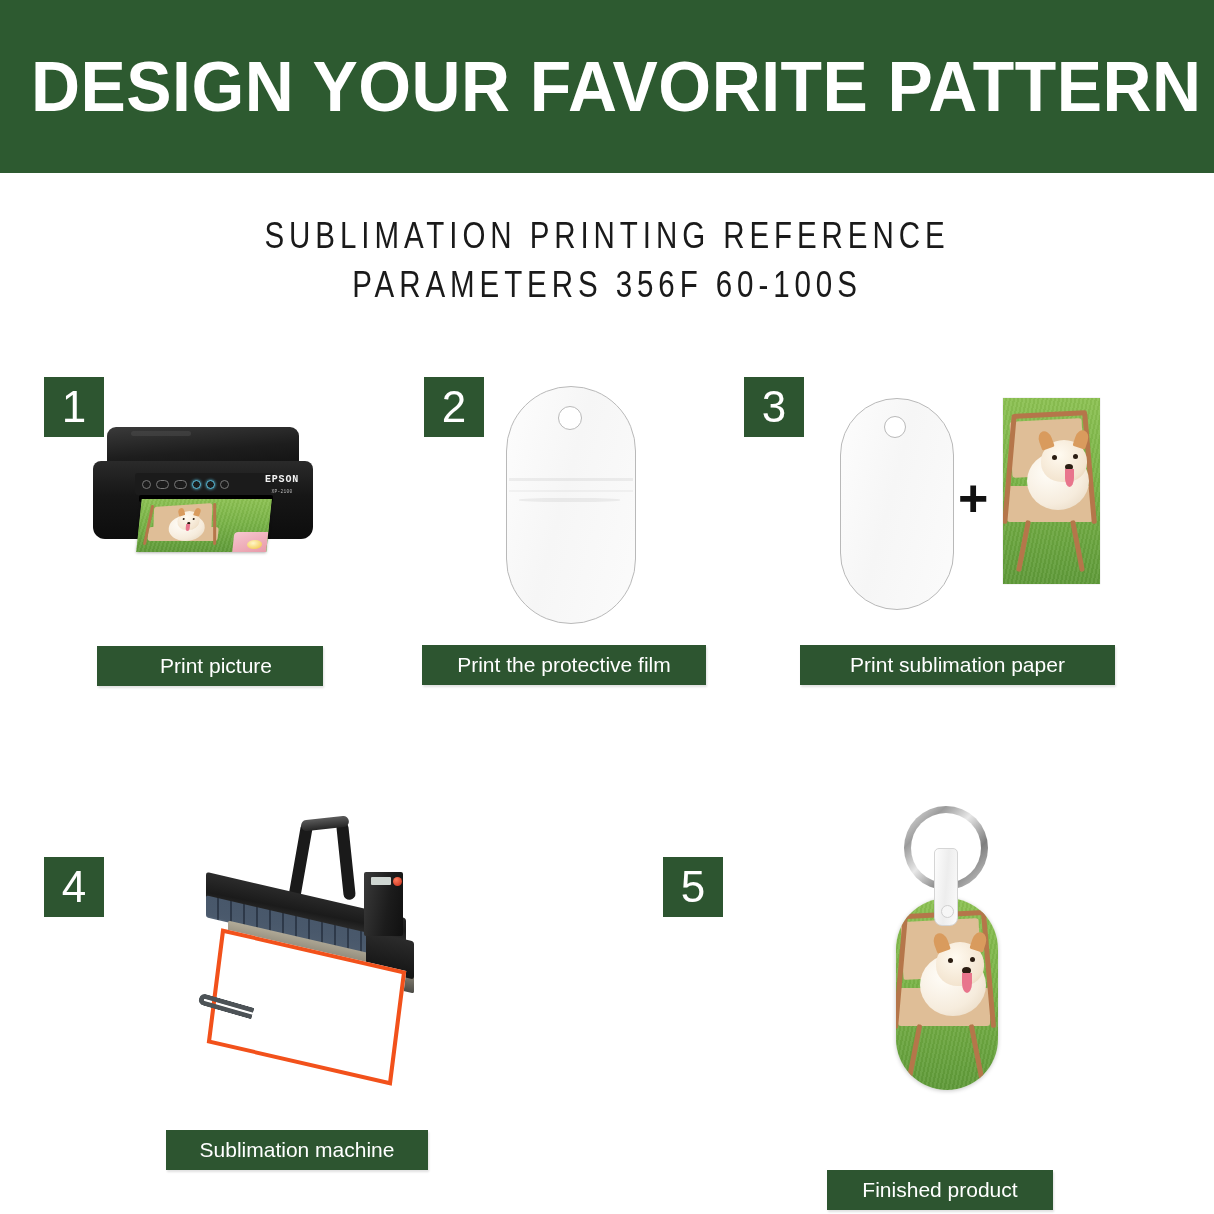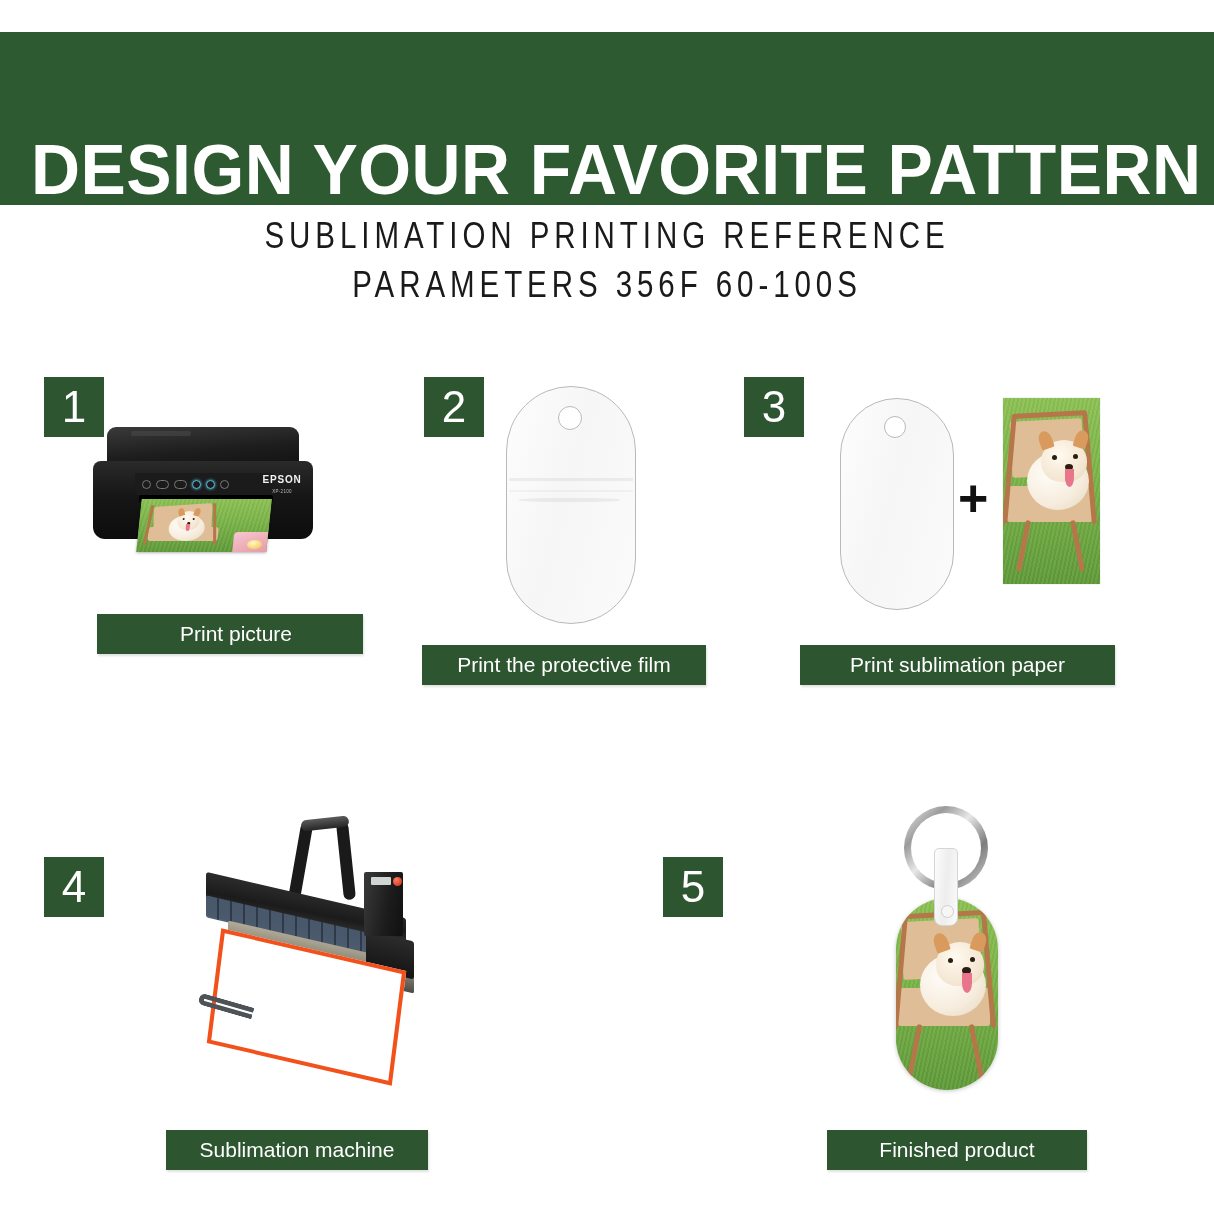--- a/index.html
+++ b/index.html
@@ -2,21 +2,21 @@
 <html><head>
 <meta charset="utf-8">
 <style>
   * { margin:0; padding:0; box-sizing:border-box; }
   html,body{ width:1214px; height:1214px; background:#ffffff; }
   body{ font-family:"Liberation Sans", sans-serif; position:relative; overflow:hidden; }
 
   
   .banner{
     position:absolute; left:0; top:0; width:1214px; height:173px;
-    background:#2d5a30; display:flex; align-items:flex-end;margin-top:32px;
+    background:#2d5a30; display:flex; align-items:center;
   }
   .banner-title{
     color:#ffffff; font-size:70px; font-weight:bold; line-height:1;
     letter-spacing:0.5px; padding-left:32px; white-space:nowrap;
     transform:scaleX(0.97); transform-origin:left center;
     font-family:"Liberation Sans", sans-serif;
   }
 
   
   .subtitle{
@@ -39,21 +39,21 @@
     position:absolute; height:40px; background:#2d5530; color:#ffffff;
     display:flex; align-items:center; justify-content:center;
     font-size:21px; font-family:"Liberation Sans", sans-serif;
     white-space:nowrap; box-shadow:1px 2px 2px rgba(0,0,0,0.12);
   }
 
   
   .art{ position:absolute; }
 
   
-  .printer{ left:93px; top:427px; width:220px; height:125px; }
+  .printer{ left:93px; top:427px; width:220px; height:125px;font-family:Liberation Mono, monospace; }
   .prt-lid{
     position:absolute; left:14px; top:0; width:192px; height:42px;
     background:linear-gradient(175deg,#3a3a3a 0%,#1d1d1d 55%,#111 100%);
     border-radius:9px 9px 4px 4px;
   }
   .prt-lid:after{
     content:""; position:absolute; left:24px; top:4px; width:60px; height:5px;
     background:#4a4a4a; border-radius:3px; opacity:.55;
   }
   .prt-body{
@@ -267,21 +267,21 @@
       <div class="sc-eye" style="left:43px; top:19px; width:2.4px; height:2.4px;"></div>
       <div class="sc-eye" style="left:53px; top:19px; width:2.4px; height:2.4px;"></div>
       <div class="sc-nose" style="left:47.5px; top:23px; width:3.5px; height:2.6px;"></div>
       <div class="sc-tongue" style="left:47px; top:25px; width:4px; height:7px;"></div>
       <div style="position:absolute; right:0; bottom:0; width:34px; height:20px; background:linear-gradient(160deg,#f6c7cf,#e89aa9); border-radius:4px 0 0 0;"></div>
       <div style="position:absolute; right:5px; bottom:3px; width:15px; height:9px; background:radial-gradient(ellipse at 40% 35%,#fff6c8,#f0c23c); border-radius:50%;"></div>
     </div>
   </div>
 </div>
 
-<div class="pill" style="left:97px; top:614px; width:266px;padding-left:12px;">Print picture</div>
+<div class="pill" style="left:97px; top:646px; width:226px;padding-left:12px;">Print picture</div>
 
 <div class="badge" style="left:424px; top:377px;">2</div>
 
 <div class="art" style="left:506px; top:386px; width:130px; height:238px;">
   <div class="blank" style="inset:0;"></div>
   <div class="blank-hole" style="left:52px; top:20px; width:24px; height:24px;"></div>
   <div class="film-line" style="top:92px; height:3px;"></div>
   <div class="film-line b" style="top:104px; height:2px;"></div>
   <div class="film-line" style="top:112px; height:4px; left:10%; width:78%; border-radius:40%;"></div>
 </div>
@@ -359,13 +359,13 @@
       <div class="sc-ear" style="left:38px; top:35px; width:14px; height:19px; transform:rotate(-20deg);"></div>
       <div class="sc-ear" style="left:76px; top:34px; width:14px; height:19px; transform:rotate(18deg);"></div>
       <div class="sc-eye" style="left:52px; top:60px; width:5px; height:5px;"></div>
       <div class="sc-eye" style="left:74px; top:59px; width:5px; height:5px;"></div>
       <div class="sc-nose" style="left:66px; top:69px; width:9px; height:7px;"></div>
       <div class="sc-tongue" style="left:66px; top:75px; width:10px; height:20px;"></div>
     </div>
   </div>
 </div>
 
-<div class="pill" style="left:827px; top:1130px; width:260px;">Finished product</div>
+<div class="pill" style="left:827px; top:1170px; width:226px;">Finished product</div>
 
 </body></html>

